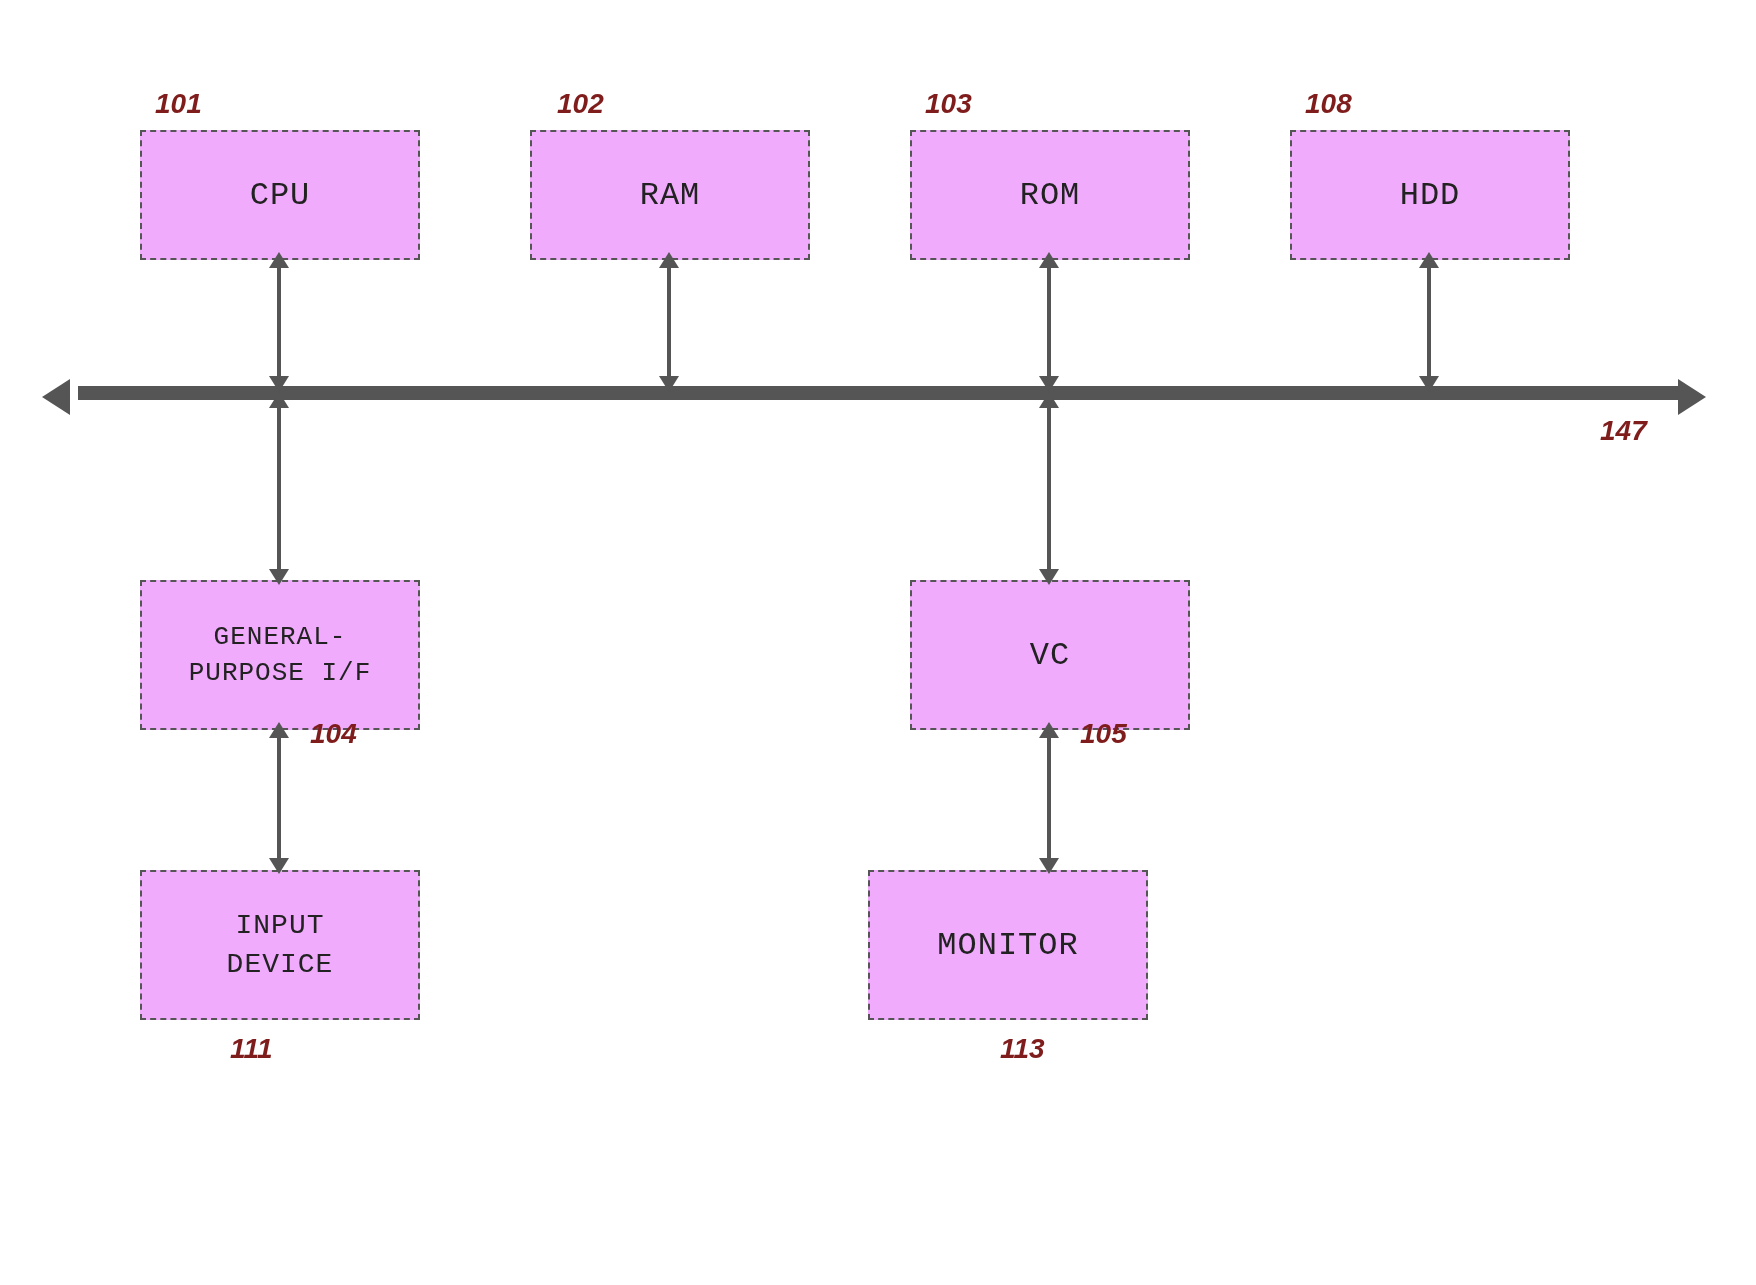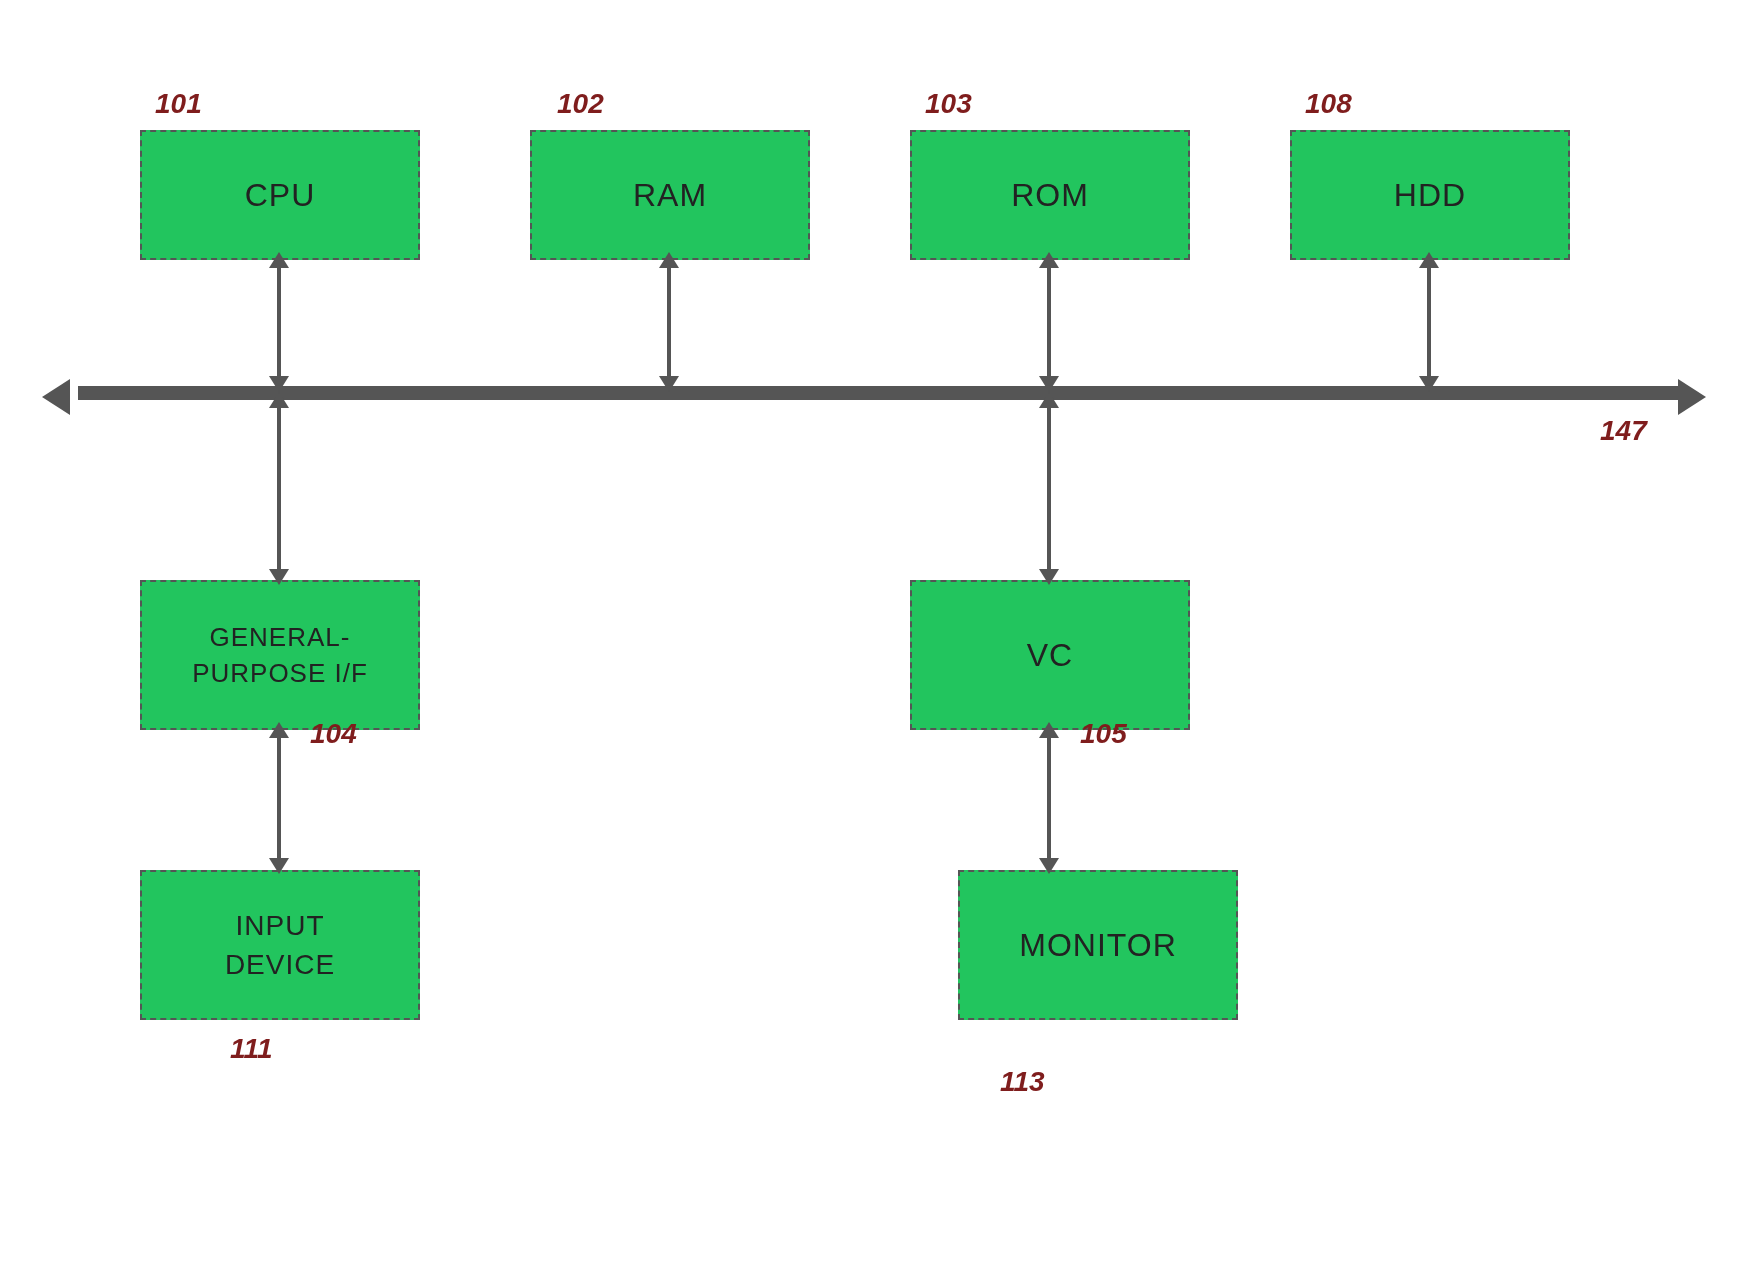--- a/index.html
+++ b/index.html
@@ -16,29 +16,30 @@
       position: relative;
       width: 1756px;
       height: 1285px;
       background: #fff;
     }
 
     
     .box {
       position: absolute;
       border: 2px dashed #555;
-      background: #22c55e;
+      background: #f0abfc;
       display: flex;
       align-items: center;
       justify-content: center;
       text-align: center;
       font-size: 32px;
       font-weight: normal;
       color: #222;
       letter-spacing: 1px;
+      font-family: Liberation Mono, monospace;
     }
 
     
     .ref-label {
       position: absolute;
       font-size: 28px;
       font-weight: bold;
       color: #7f1d1d;
       font-style: italic;
     }
@@ -148,22 +149,22 @@
   <div class="box" style="left:910px; top:580px; width:280px; height:150px;">
     <span>VC</span>
   </div>
 
   <div style="position:absolute; left:1047px; top:400px; width:4px; height:173px; background:#555;"></div>
   <div class="arrow-head-up" style="left:1039px; top:392px;"></div>
   <div class="arrow-head-down" style="left:1039px; top:569px;"></div>
 
   <div class="ref-label" style="left:1080px; top:718px;">105</div>
 
-  <div class="box" style="left:958px; top:870px; width:280px; height:150px;align-items:center;">
+  <div class="box" style="left:868px; top:870px; width:280px; height:150px;align-items:center;">
     <span>MONITOR</span>
   </div>
-  <div class="ref-label" style="left:1000px; top:1033px;margin-top:33px;">113</div>
+  <div class="ref-label" style="left:1000px; top:1033px;">113</div>
 
   <div style="position:absolute; left:1047px; top:730px; width:4px; height:132px; background:#555;"></div>
   <div class="arrow-head-down" style="left:1039px; top:858px;"></div>
   <div class="arrow-head-up" style="left:1039px; top:722px;"></div>
 
 </div>
 
 </body></html>

